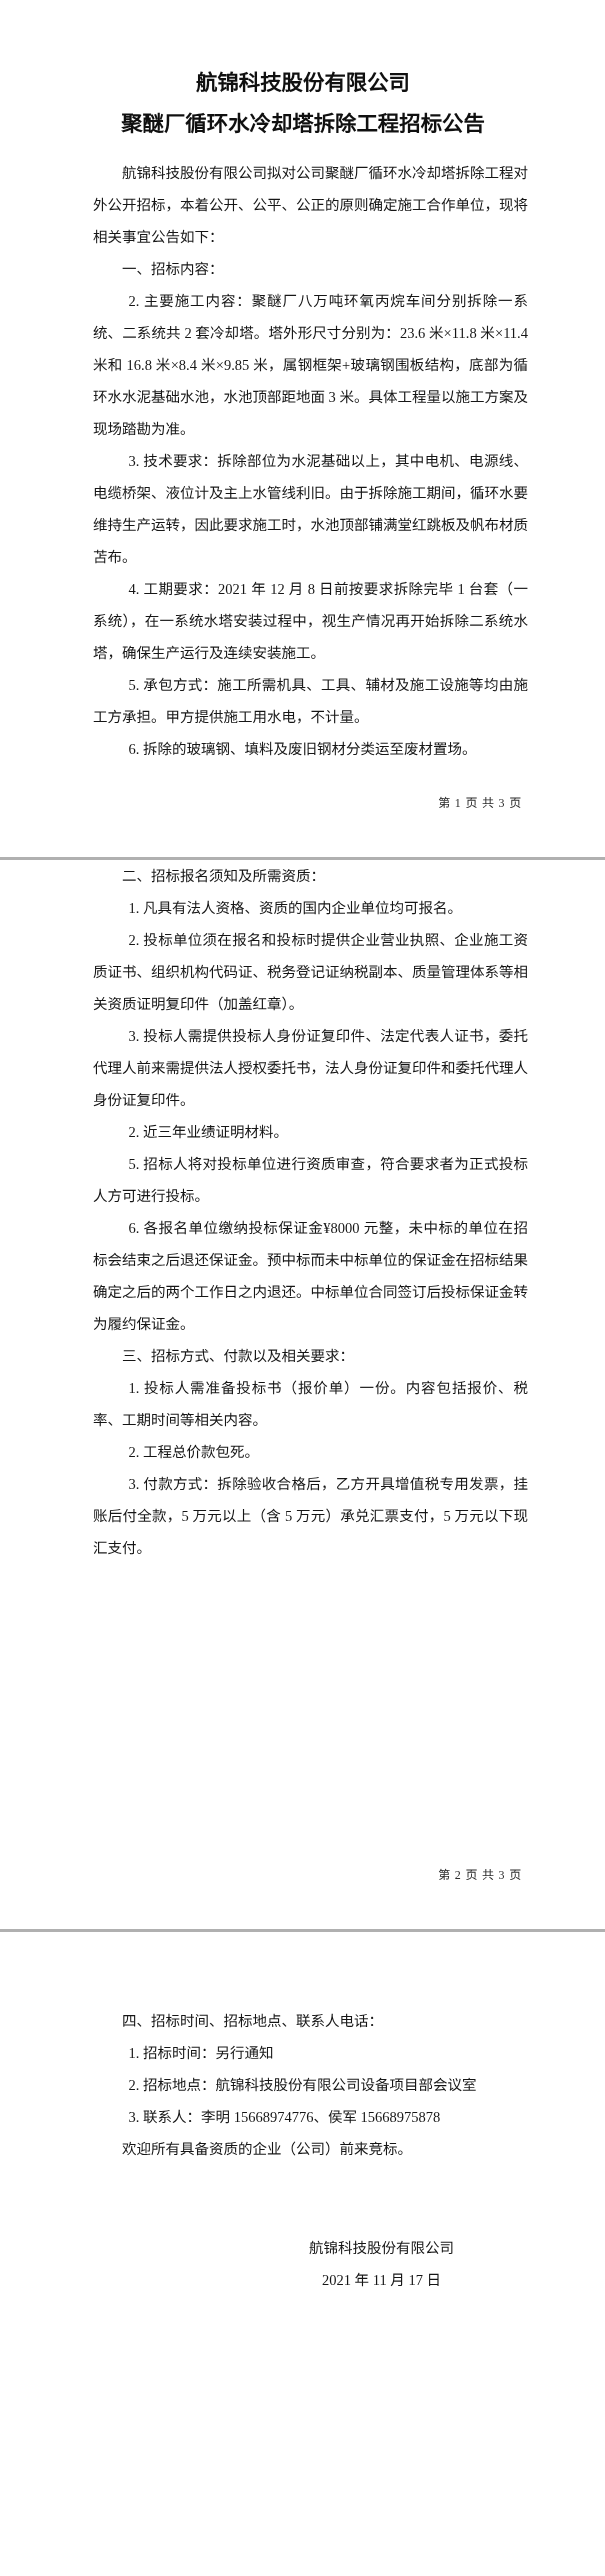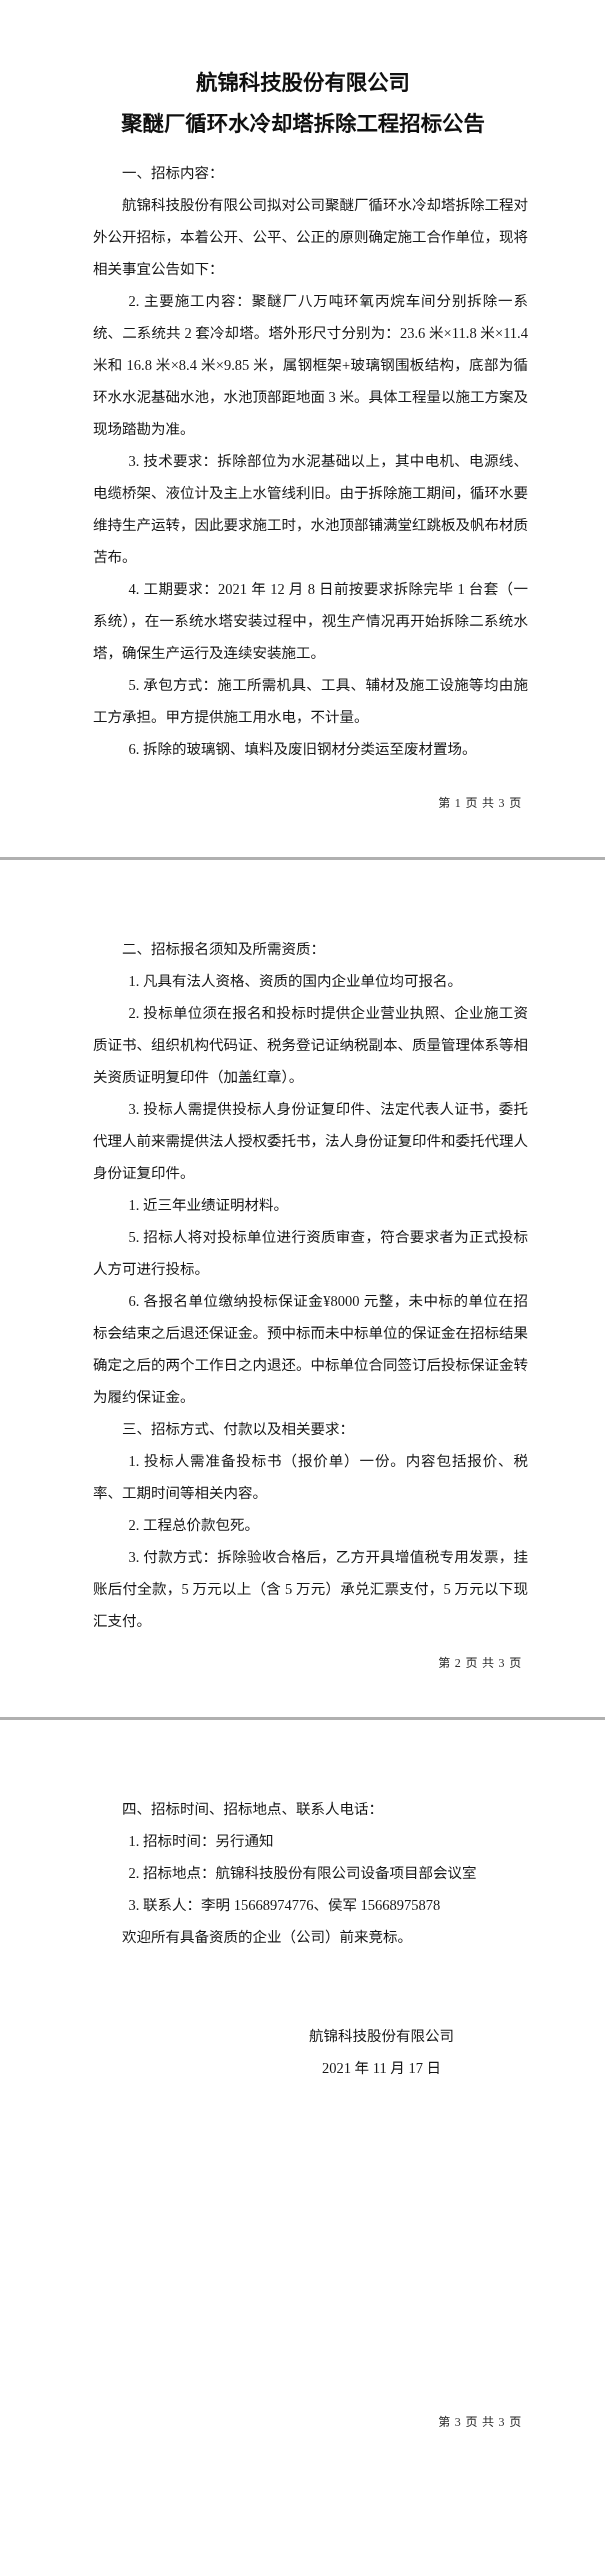--- a/index.html
+++ b/index.html
@@ -11,21 +11,21 @@
   }
   .doc { width: 606px; background: #ffffff; }
 
   .page {
     position: relative;
     width: 606px;
     background: #ffffff;
     overflow: hidden;
   }
   .page-1 { height: 857px; padding-top: 63px; }
-  .page-2 { height: 857px; padding-top: 73px; }
+  .page-2 { height: 1069px; }
   .page-3 { height: 756px; padding-top: 73px; }
 
   .page-divider {
     height: 3.1px;
     background: #b0b0b0;
     width: 606px;
   }
 
   .title {
     font-size: 21.4px;
@@ -77,40 +77,40 @@
 </style>
 </head>
 <body>
 
 <div class="doc">
 
   <section class="page page-1">
     <h1 class="title">航锦科技股份有限公司</h1>
     <h1 class="title">聚醚厂循环水冷却塔拆除工程招标公告</h1>
     <div class="content">
+        <p class="para body">航锦科技股份有限公司拟对公司聚醚厂循环水冷却塔拆除工程对外公开招标，本着公开、公平、公正的原则确定施工合作单位，现将相关事宜公告如下：</p>
         <p class="para section">一、招标内容：</p>
-        <p class="para body">航锦科技股份有限公司拟对公司聚醚厂循环水冷却塔拆除工程对外公开招标，本着公开、公平、公正的原则确定施工合作单位，现将相关事宜公告如下：</p>
         <p class="para item">2. 主要施工内容：聚醚厂八万吨环氧丙烷车间分别拆除一系统、二系统共 2 套冷却塔。塔外形尺寸分别为：23.6 米×11.8 米×11.4 米和 16.8 米×8.4 米×9.85 米，属钢框架+玻璃钢围板结构，底部为循环水水泥基础水池，水池顶部距地面 3 米。具体工程量以施工方案及现场踏勘为准。</p>
         <p class="para item">3. 技术要求：拆除部位为水泥基础以上，其中电机、电源线、电缆桥架、液位计及主上水管线利旧。由于拆除施工期间，循环水要维持生产运转，因此要求施工时，水池顶部铺满堂红跳板及帆布材质苫布。</p>
         <p class="para item">4. 工期要求：2021 年 12 月 8 日前按要求拆除完毕 1 台套（一系统），在一系统水塔安装过程中，视生产情况再开始拆除二系统水塔，确保生产运行及连续安装施工。</p>
         <p class="para item">5. 承包方式：施工所需机具、工具、辅材及施工设施等均由施工方承担。甲方提供施工用水电，不计量。</p>
         <p class="para item">6. 拆除的玻璃钢、填料及废旧钢材分类运至废材置场。</p>
       </div>
     <div class="page-footer">第 1 页 共 3 页</div>
   </section>
 
   <div class="page-divider"></div>
 
   <section class="page page-2">
     <div class="content">
         <p class="para section">二、招标报名须知及所需资质：</p>
         <p class="para item">1. 凡具有法人资格、资质的国内企业单位均可报名。</p>
         <p class="para item">2. 投标单位须在报名和投标时提供企业营业执照、企业施工资质证书、组织机构代码证、税务登记证纳税副本、质量管理体系等相关资质证明复印件（加盖红章）。</p>
         <p class="para item">3. 投标人需提供投标人身份证复印件、法定代表人证书，委托代理人前来需提供法人授权委托书，法人身份证复印件和委托代理人身份证复印件。</p>
-        <p class="para item">1. 近三年业绩证明材料。</p>
+        <p class="para item">2. 近三年业绩证明材料。</p>
         <p class="para item">5. 招标人将对投标单位进行资质审查，符合要求者为正式投标人方可进行投标。</p>
         <p class="para item">6. 各报名单位缴纳投标保证金¥8000 元整，未中标的单位在招标会结束之后退还保证金。预中标而未中标单位的保证金在招标结果确定之后的两个工作日之内退还。中标单位合同签订后投标保证金转为履约保证金。</p>
         <p class="para section">三、招标方式、付款以及相关要求：</p>
         <p class="para item">1. 投标人需准备投标书（报价单）一份。内容包括报价、税率、工期时间等相关内容。</p>
         <p class="para item">2. 工程总价款包死。</p>
         <p class="para item">3. 付款方式：拆除验收合格后，乙方开具增值税专用发票，挂账后付全款，5 万元以上（含 5 万元）承兑汇票支付，5 万元以下现汇支付。</p>
       </div>
     <div class="page-footer">第 2 页 共 3 页</div>
   </section>
 

